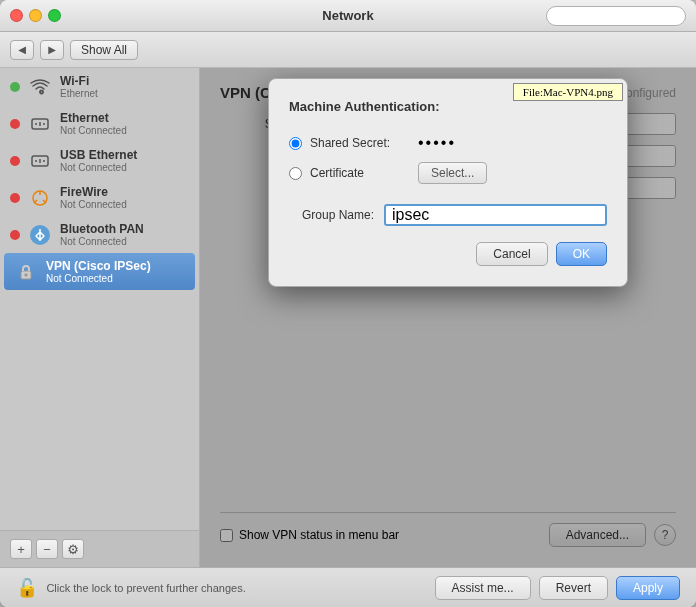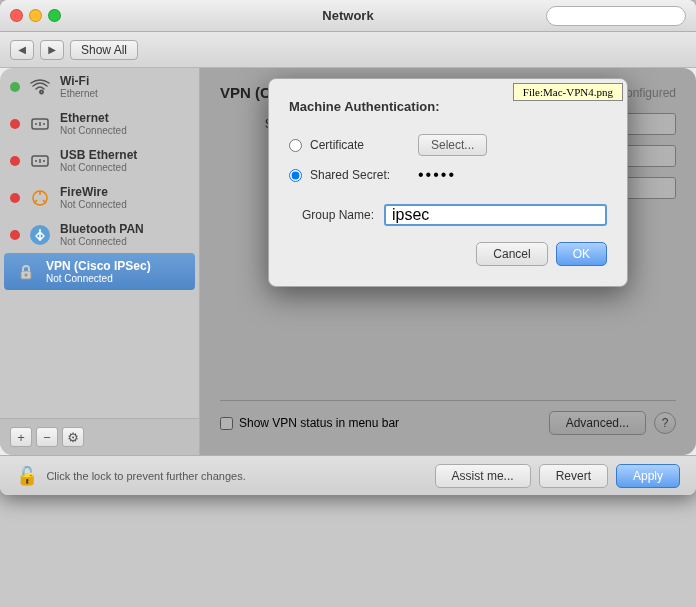--- a/index.html
+++ b/index.html
@@ -7,21 +7,21 @@
       font-family: -apple-system, 'Lucida Grande', Arial, sans-serif;
       font-size: 12px;
       background: #c8c8c8;
       width: 696px;
       height: 607px;
       overflow: hidden;
     }
 
     .window {
       width: 696px;
-      height: 495px;
+      height: 607px;
       background: #ececec;
       border-radius: 8px;
       box-shadow: 0 4px 20px rgba(0,0,0,0.5);
       display: flex;
       flex-direction: column;
       overflow: hidden;
     }
 
     
     .title-bar {
@@ -98,21 +98,20 @@
       font-size: 12px;
       padding: 0 10px;
       color: #333;
     }
 
     
     .content {
       display: flex;
       flex: 1;
       overflow: hidden;
-      border-radius: 13px;
     }
 
     
     .sidebar {
       width: 200px;
       background: #c8c8c8;
       border-right: 1px solid #b0b0b0;
       display: flex;
       flex-direction: column;
     }
@@ -533,29 +532,29 @@
         <button class="mac-btn advanced-btn">Advanced...</button>
         <div class="help-btn">?</div>
       </div>
 
       <div class="modal-overlay">
         <div class="modal" style="position:relative;">
           <div class="tooltip-box">File:Mac-VPN4.png</div>
           <div class="modal-title">Machine Authentication:</div>
 
           <div class="radio-row">
+            <input type="radio" name="auth-type" checked="" style="">
+            <span class="radio-label">Shared Secret:</span>
+            <span class="password-dots">•••••</span>
+          </div>
+
+          <div class="radio-row">
             <input type="radio" name="auth-type" style="">
             <span class="radio-label">Certificate</span>
             <button class="select-btn">Select...</button>
-          </div>
-
-          <div class="radio-row">
-            <input type="radio" name="auth-type" checked="" style="">
-            <span class="radio-label">Shared Secret:</span>
-            <span class="password-dots">•••••</span>
           </div>
 
           <div class="group-name-row">
             <span class="group-name-label">Group Name:</span>
             <input class="group-name-input" type="text" value="ipsec" style="">
           </div>
 
           <div class="modal-buttons">
             <button class="mac-btn">Cancel</button>
             <button class="mac-btn default">OK</button>

